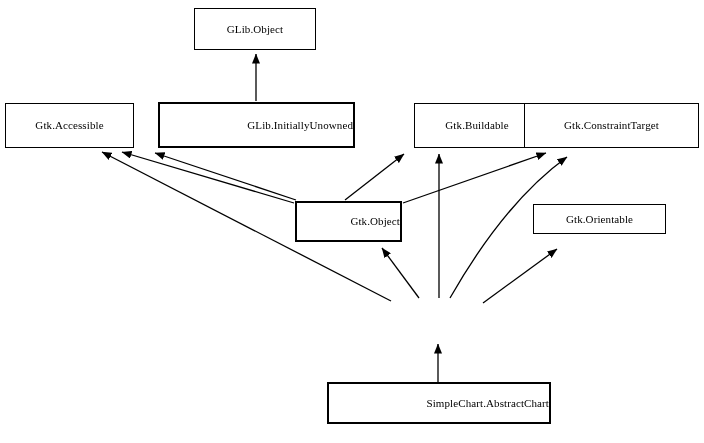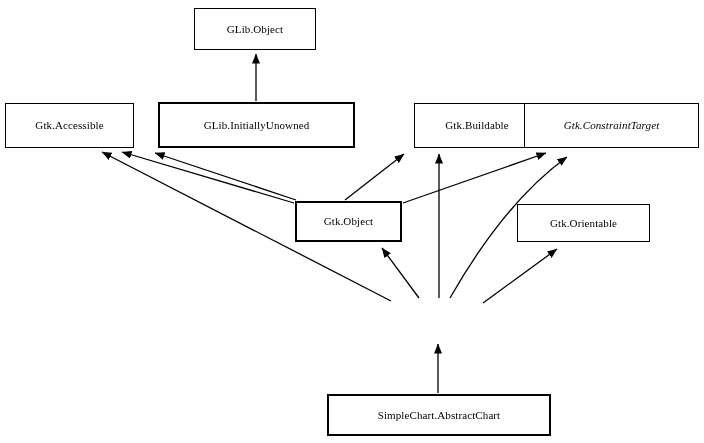--- a/index.html
+++ b/index.html
@@ -32,20 +32,21 @@
     border: 1px solid #000000;
     display: flex;
     align-items: center;
     justify-content: center;
     color: #000000;
     white-space: nowrap;
     z-index: 2;
   }
   .node.thick {
     border-width: 2px;
+    justify-content: flex-end;
   }
   .node-label {
     font-family: "Liberation Serif", "DejaVu Serif", serif;
     font-size: 11px;
     line-height: 1;
     letter-spacing: 0.1px;
     color: #000000;
   }
 </style>
 </head>
@@ -95,30 +96,30 @@
   </div>
 
   <div class="node thick" style="left:158px; top:102px; width:197px; height:46px;">
     <span class="node-label">GLib.InitiallyUnowned</span>
   </div>
 
   <div class="node" style="left:377px; top:103px; width:126px; height:45px;margin-left:37px;">
     <span class="node-label">Gtk.Buildable</span>
   </div>
 
-  <div class="node" style="left:524px; top:103px; width:175px; height:45px;font-style:italic;">
+  <div class="node" style="left:524px; top:103px; width:175px; height:45px;">
     <span class="node-label">Gtk.ConstraintTarget</span>
   </div>
 
   <div class="node thick" style="left:295px; top:201px; width:107px; height:41px;">
     <span class="node-label">Gtk.Object</span>
   </div>
 
-  <div class="node" style="left:517px; top:204px; width:133px; height:38px;">
+  <div class="node" style="left:533px; top:204px; width:133px; height:30px;">
     <span class="node-label">Gtk.Orientable</span>
   </div>
 
 
-  <div class="node thick" style="left:327px; top:394px; width:224px; height:42px;">
+  <div class="node thick" style="left:327px; top:382px; width:224px; height:42px;">
     <span class="node-label">SimpleChart.AbstractChart</span>
   </div>
 
 </div>
 
 </body></html>

